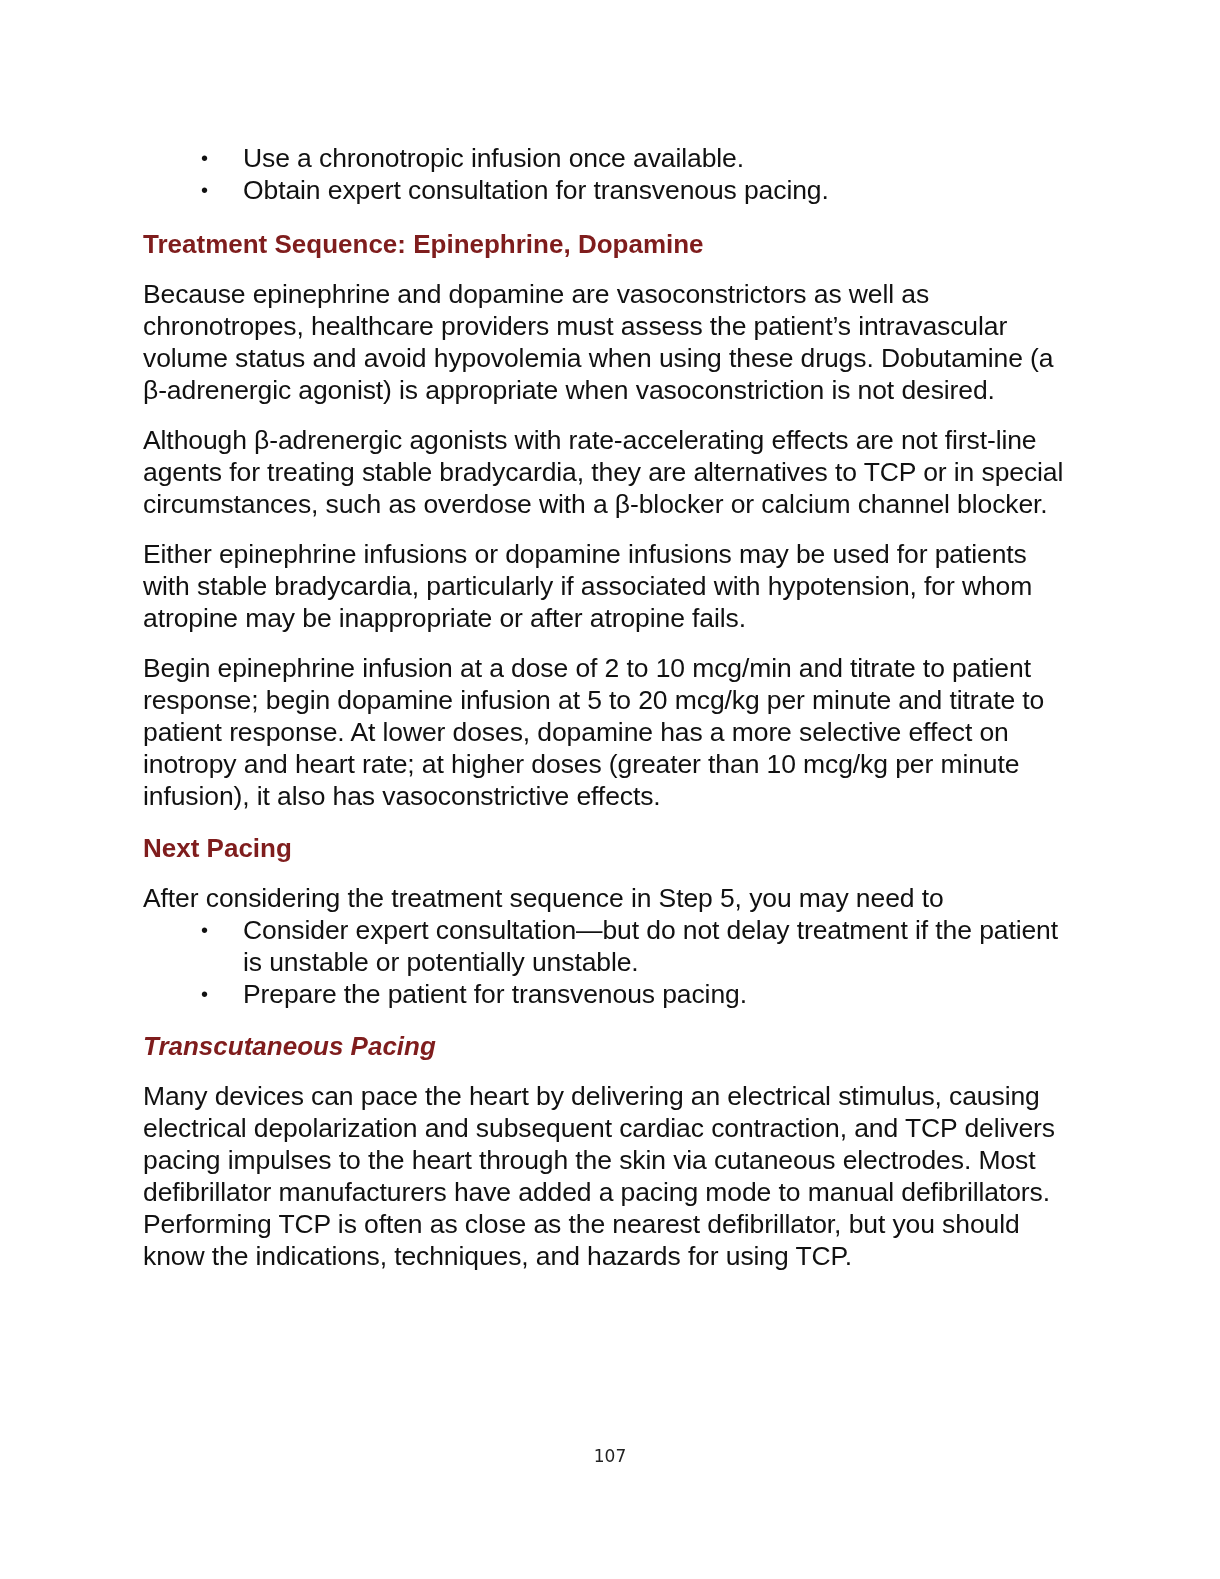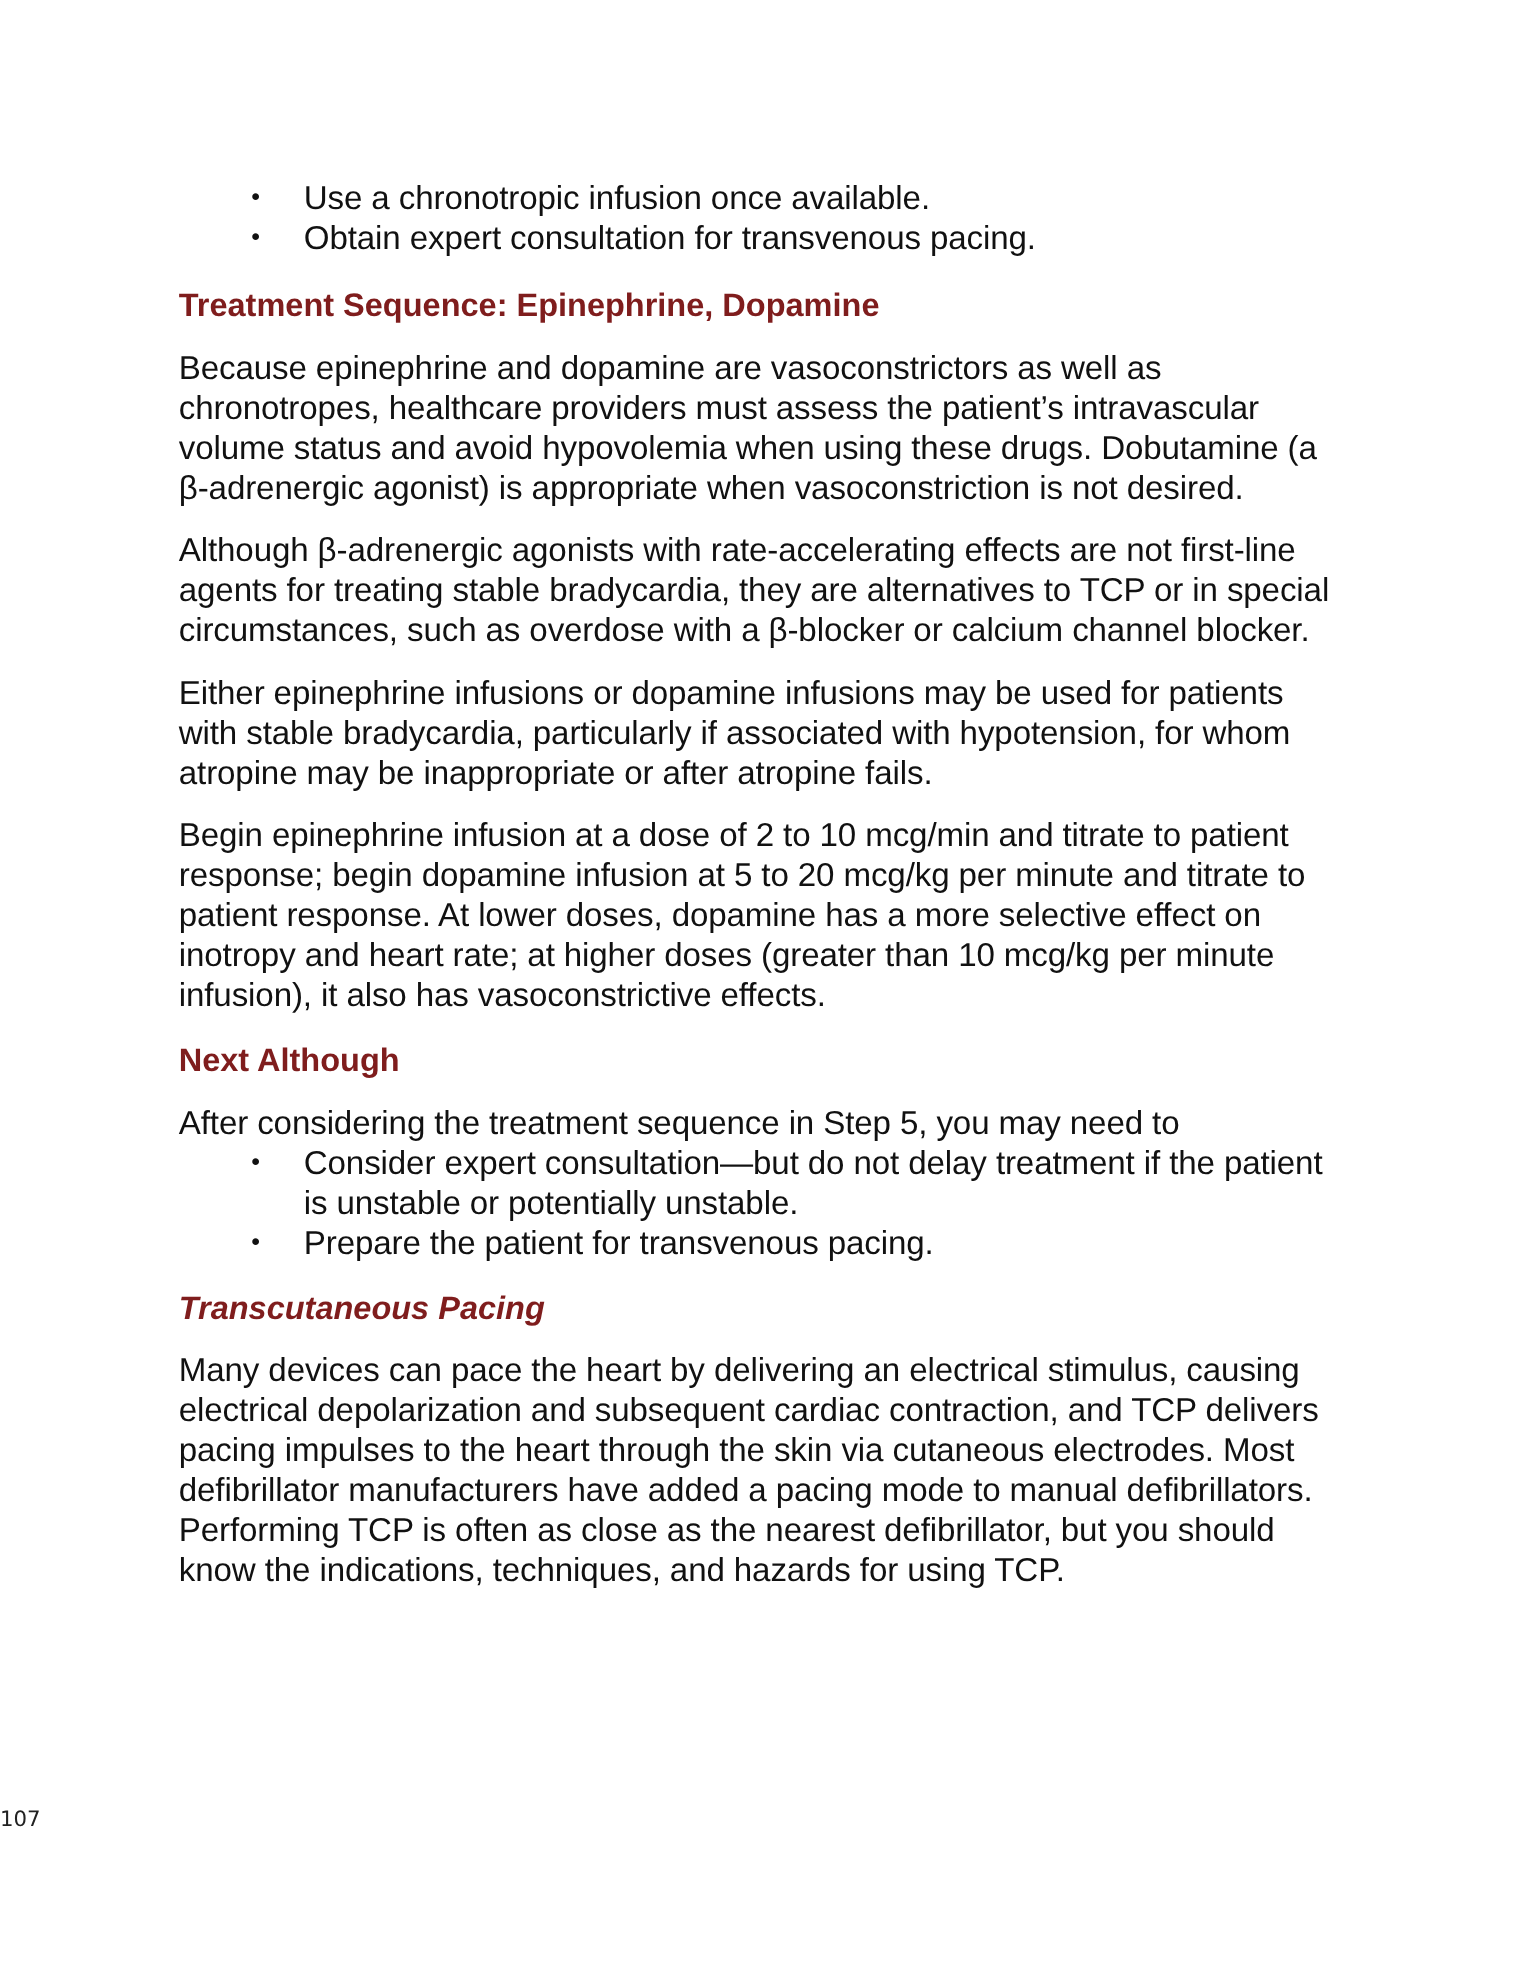--- a/index.html
+++ b/index.html
@@ -50,20 +50,21 @@
     position: absolute;
     left: -42px;
     top: 0;
     font-size: 20px;
   }
   .footer {
     position: absolute;
     left: 0;
     width: 1220px;
     top: 1446px;
+    text-align: center;
     font-family: "DejaVu Sans", sans-serif;
     font-size: 17px;
     color: #222;
   }
 </style>
 </head>
 <body>
 
 <div class="page">
 
@@ -72,21 +73,21 @@
     <li><span class="dot">•</span><span>Obtain expert consultation for transvenous pacing.</span></li>
   </ul>
 
   <h2 class="h" style="margin-bottom:18px;">Treatment Sequence: Epinephrine, Dopamine</h2>
 
   <p class="p" style="margin-bottom:18px;">Because epinephrine and dopamine are vasoconstrictors as well as chronotropes, healthcare providers must assess the patient’s intravascular volume status and avoid hypovolemia when using these drugs. Dobutamine (a β-adrenergic agonist) is appropriate when vasoconstriction is not desired.</p>
   <p class="p" style="margin-bottom:18px;">Although β-adrenergic agonists with rate-accelerating effects are not first-line agents for treating stable bradycardia, they are alternatives to TCP or in special circumstances, such as overdose with a β-blocker or calcium channel blocker.</p>
   <p class="p" style="margin-bottom:18px;">Either epinephrine infusions or dopamine infusions may be used for patients with stable bradycardia, particularly if associated with hypotension, for whom atropine may be inappropriate or after atropine fails.</p>
   <p class="p" style="margin-bottom:20px;">Begin epinephrine infusion at a dose of 2 to 10 mcg/min and titrate to patient response; begin dopamine infusion at 5 to 20 mcg/kg per minute and titrate to patient response. At lower doses, dopamine has a more selective effect on inotropy and heart rate; at higher doses (greater than 10 mcg/kg per minute infusion), it also has vasoconstrictive effects.</p>
 
-  <h2 class="h" style="margin-bottom:18px;">Next Although</h2>
+  <h2 class="h" style="margin-bottom:18px;">Next Pacing</h2>
 
   <p class="p">After considering the treatment sequence in Step 5, you may need to</p>
   <ul class="bullets" style="margin-bottom:20px;">
     <li><span class="dot">•</span><span>Consider expert consultation—but do not delay treatment if the patient is unstable or potentially unstable.</span></li>
     <li><span class="dot">•</span><span>Prepare the patient for transvenous pacing.</span></li>
   </ul>
 
   <h2 class="h italic" style="margin-bottom:18px;">Transcutaneous Pacing</h2>
 
   <p class="p">Many devices can pace the heart by delivering an electrical stimulus, causing electrical depolarization and subsequent cardiac contraction, and TCP delivers pacing impulses to the heart through the skin via cutaneous electrodes. Most defibrillator manufacturers have added a pacing mode to manual defibrillators. Performing TCP is often as close as the nearest defibrillator, but you should know the indications, techniques, and hazards for using TCP.</p>

